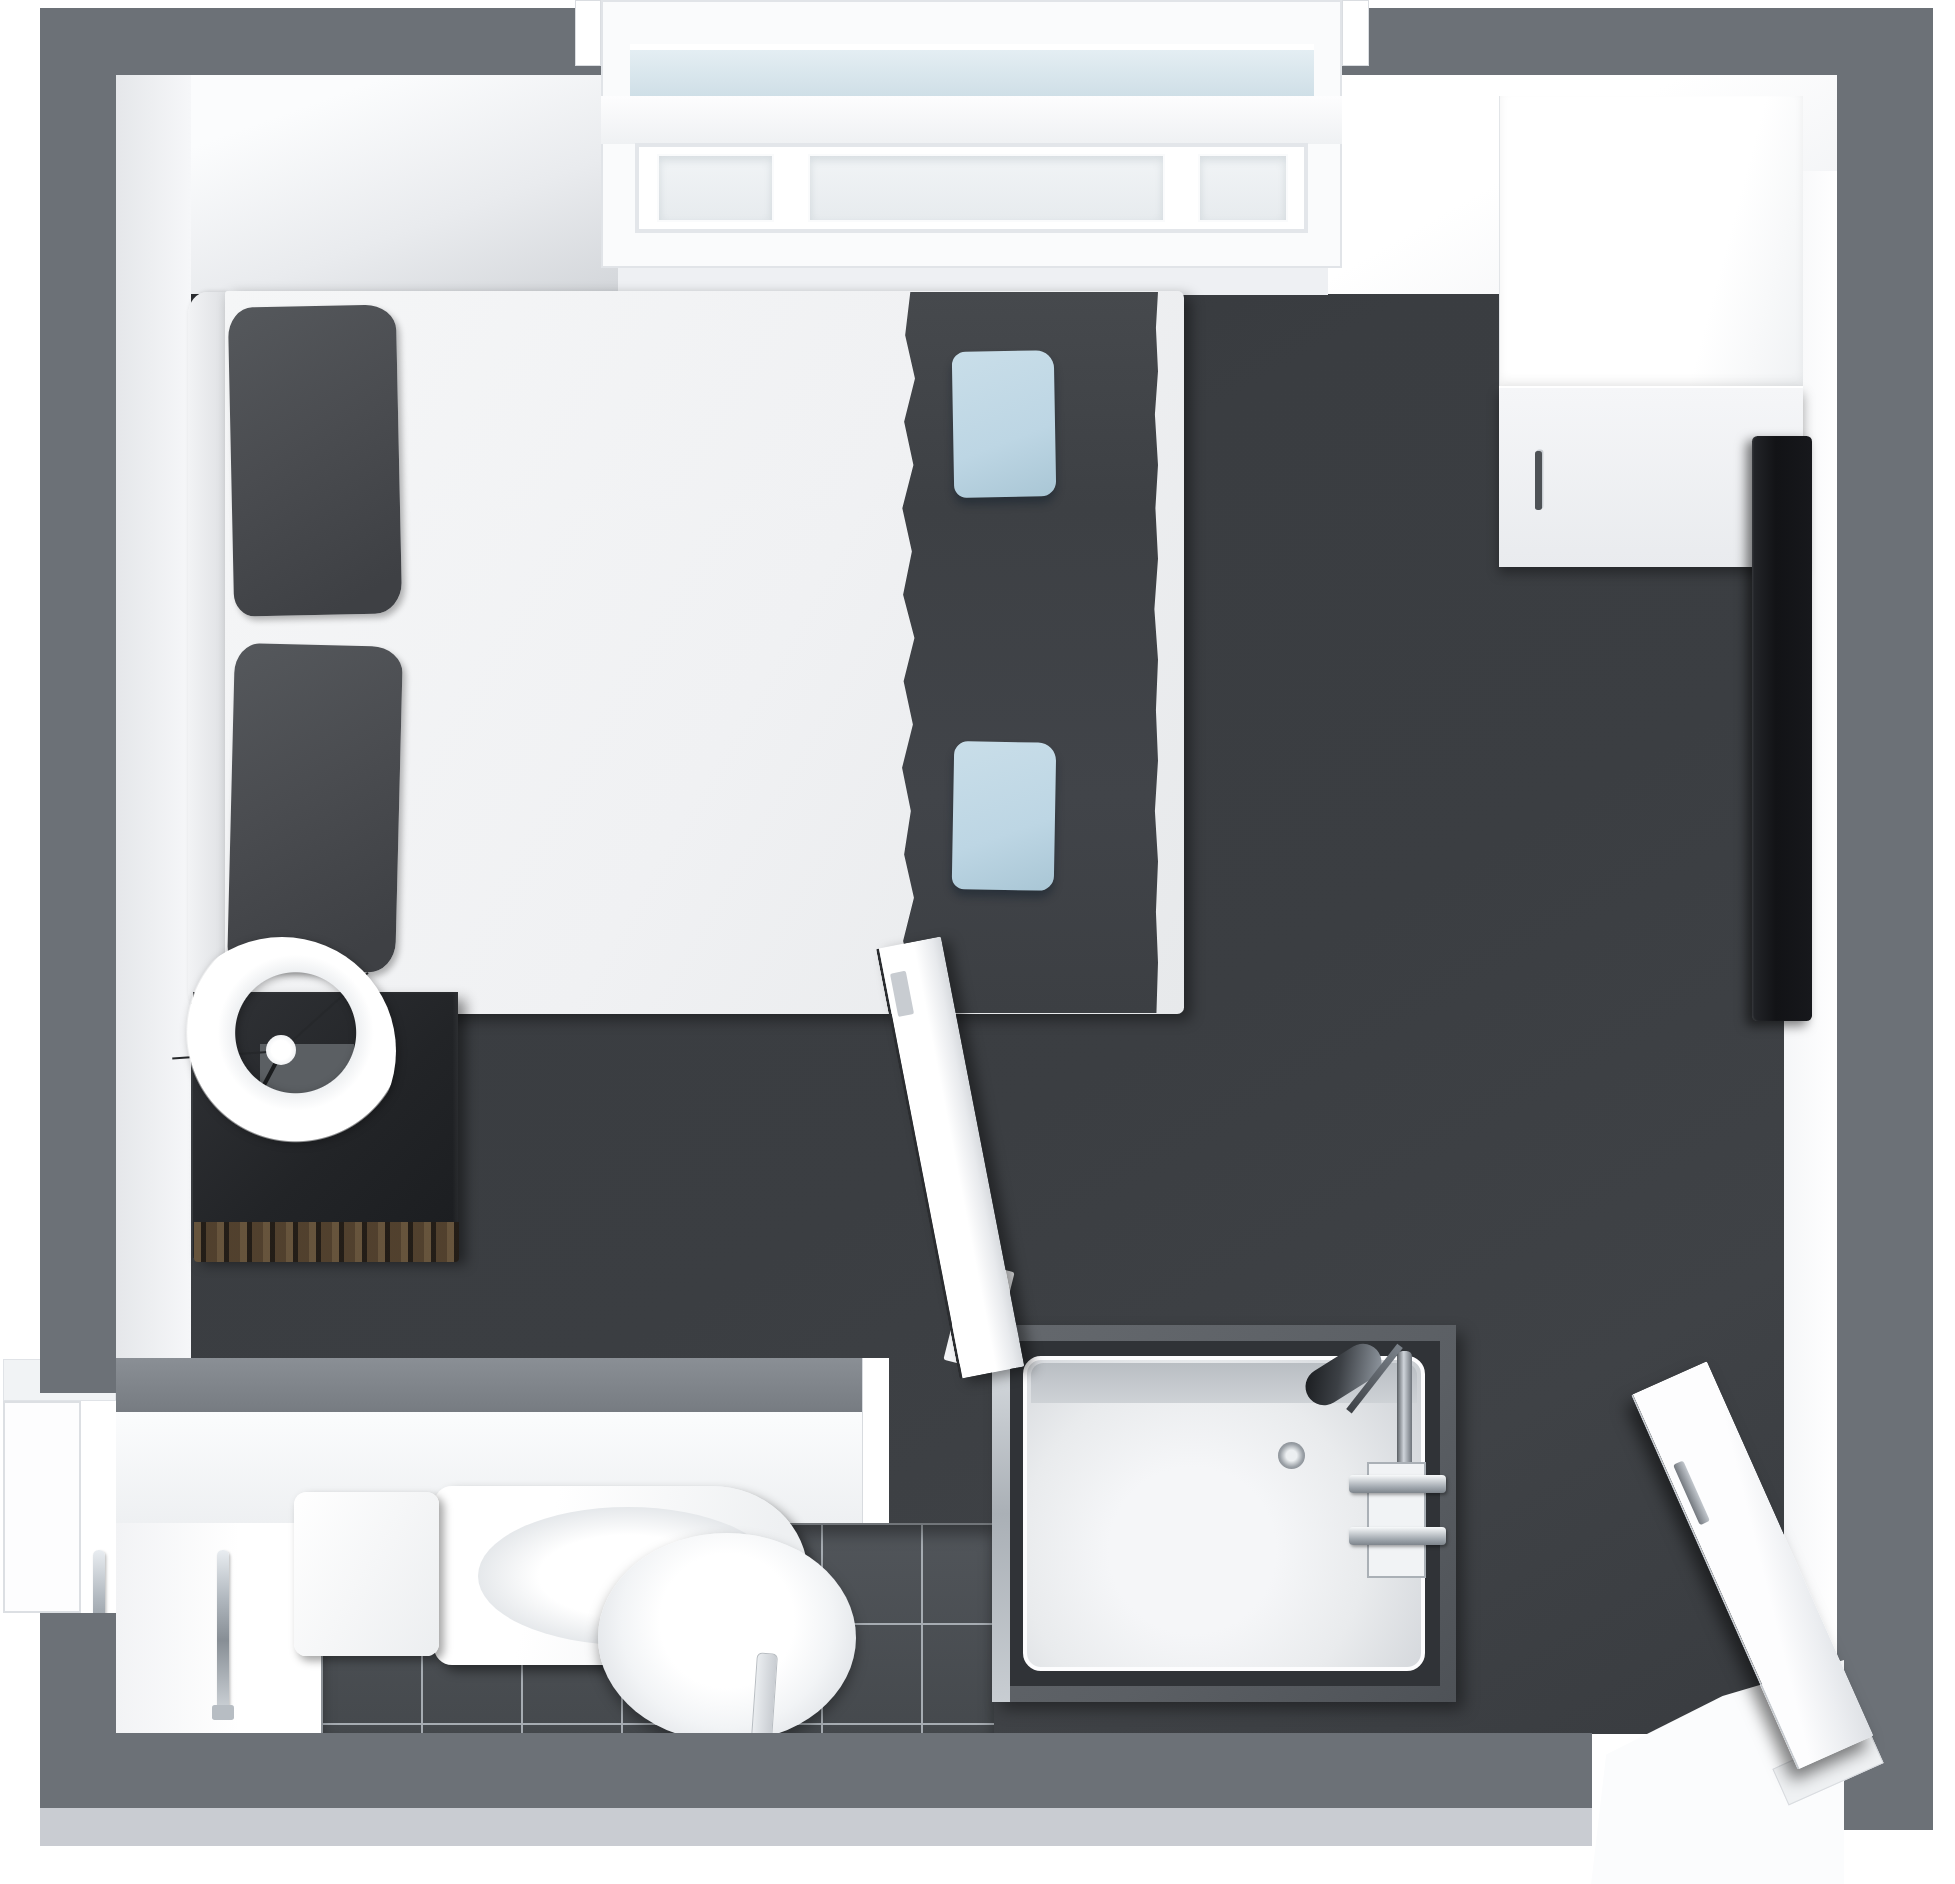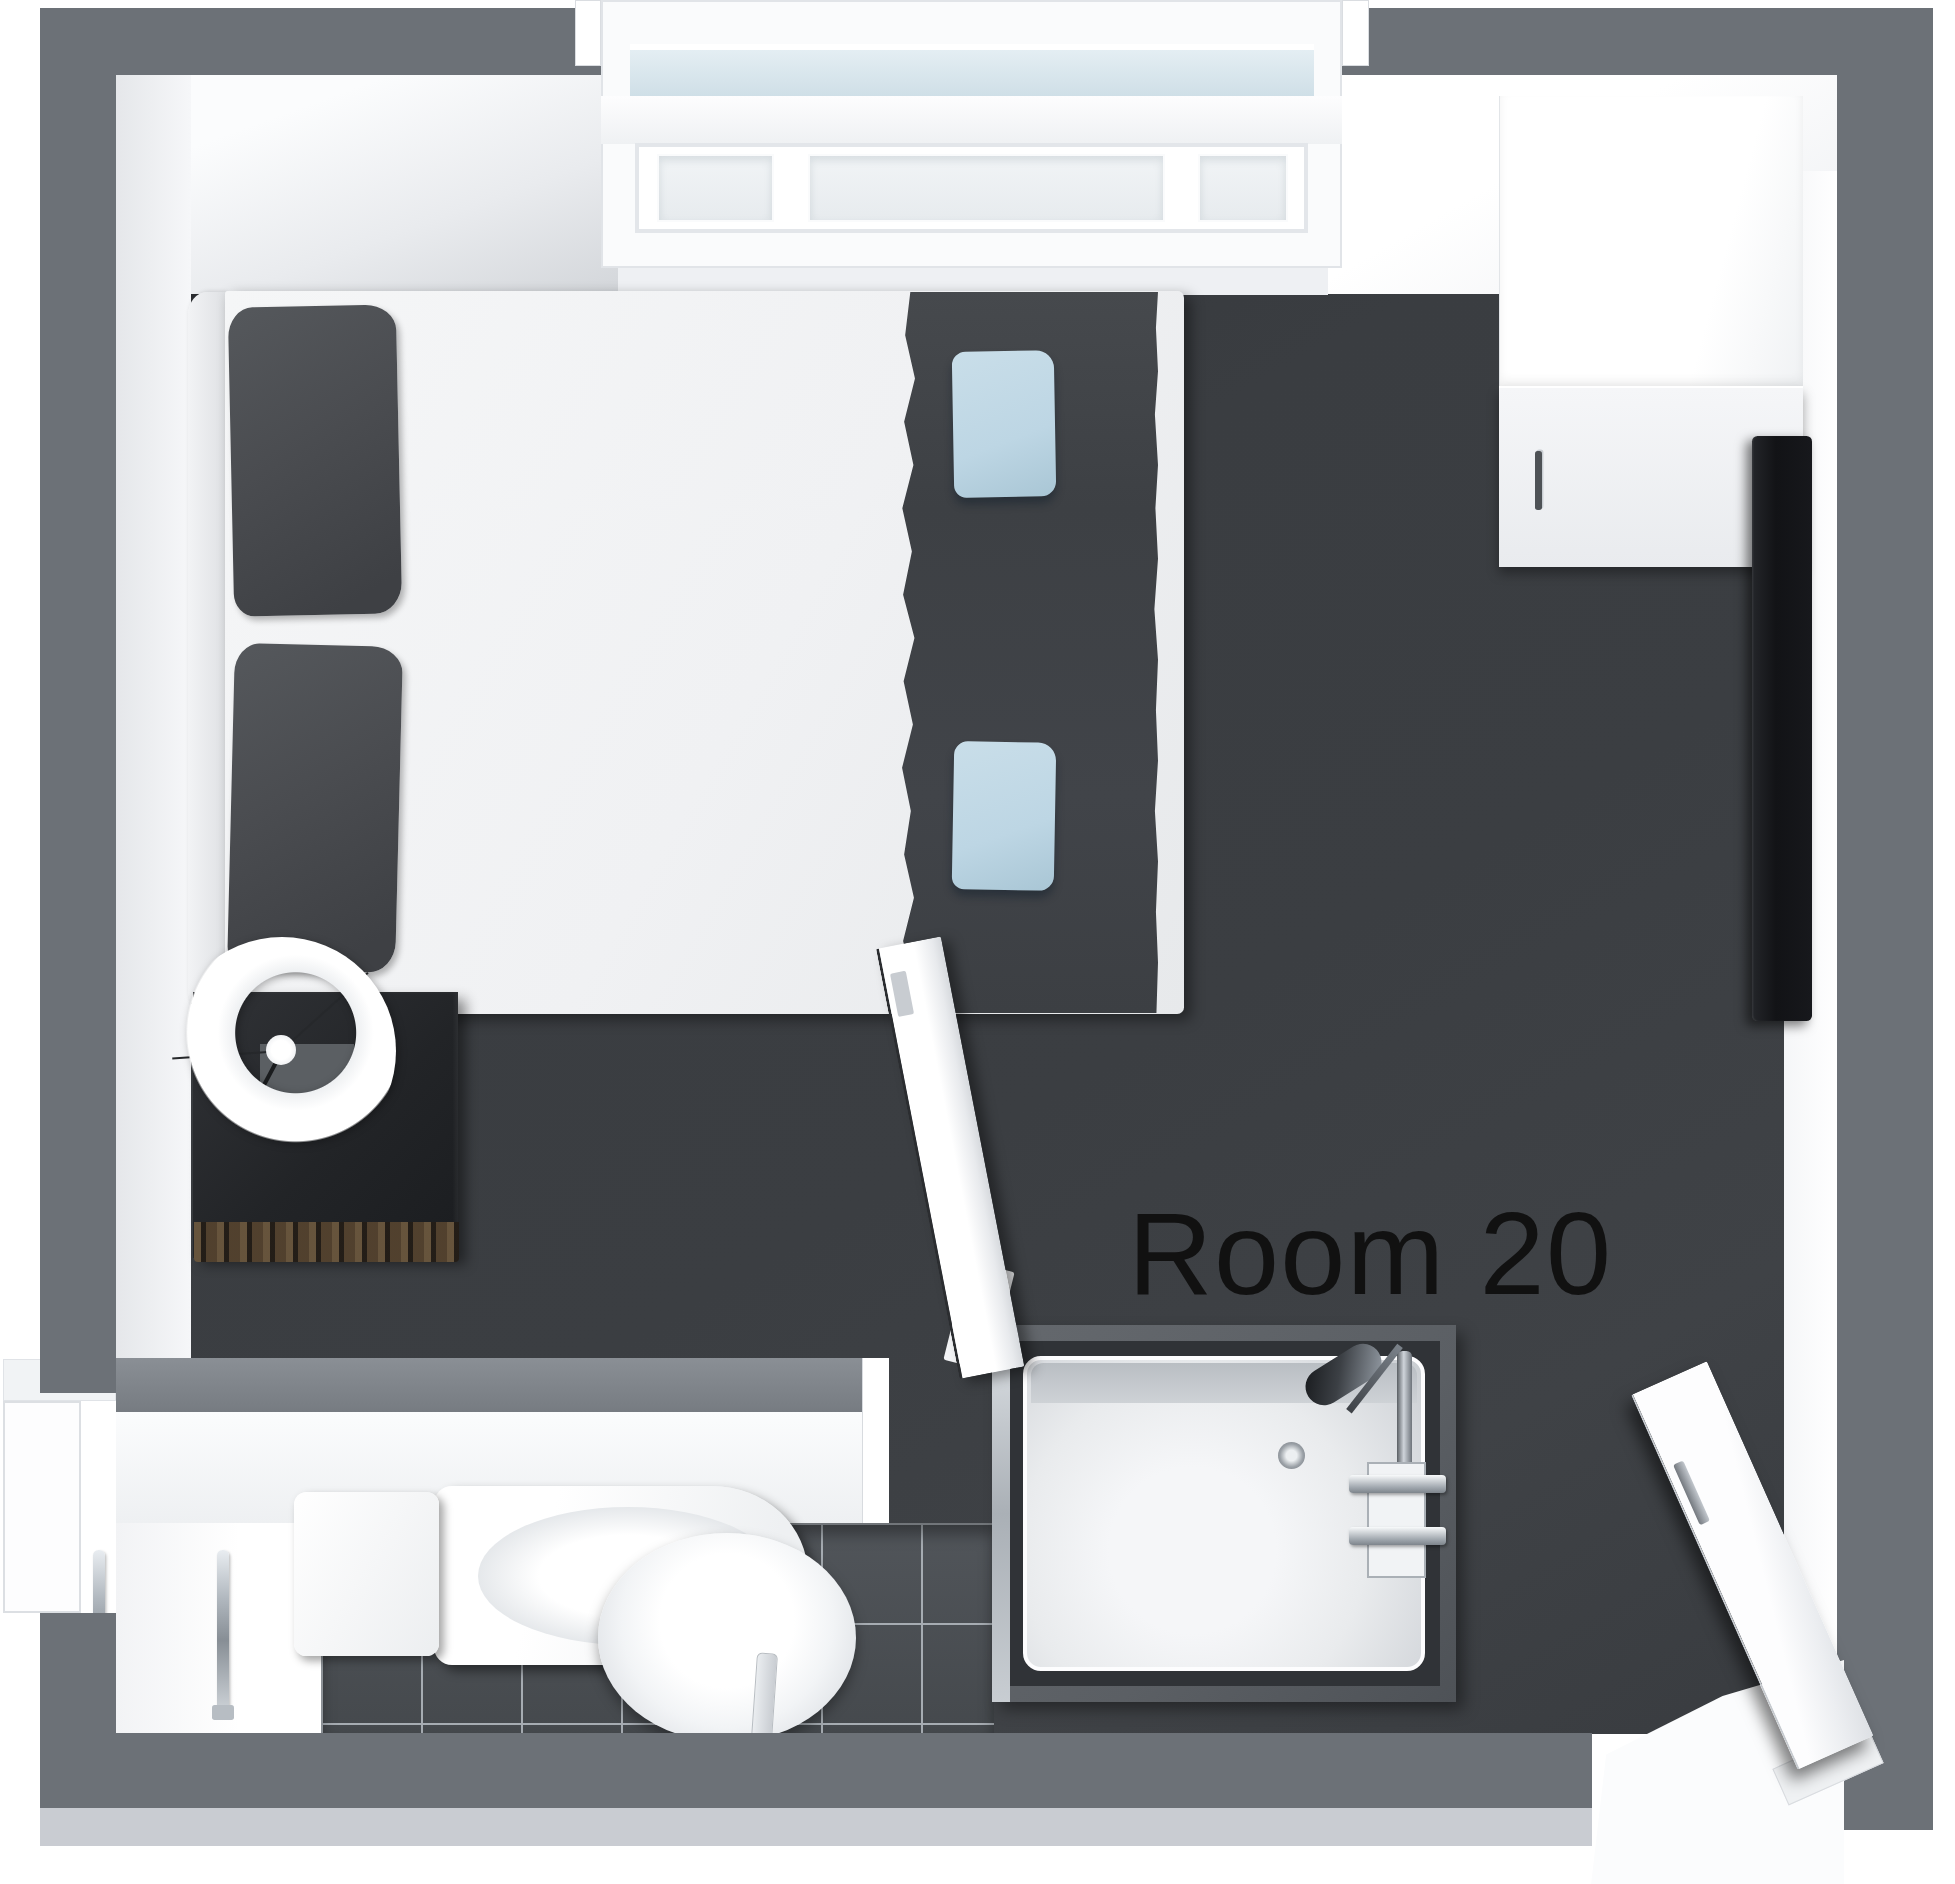--- a/index.html
+++ b/index.html
@@ -303,16 +303,15 @@
     <div class="win-stub-r"></div>
     <div class="win-glass-top"></div>
     <div class="win-sill"></div>
     <div class="win-frame-low">
       <div class="pane pane-l"></div>
       <div class="pane pane-c"></div>
       <div class="pane pane-r"></div>
     </div>
   </div>
 
-  <div class="room-label">Room 20</div>
 
 </div>
 
 
 </body></html>

